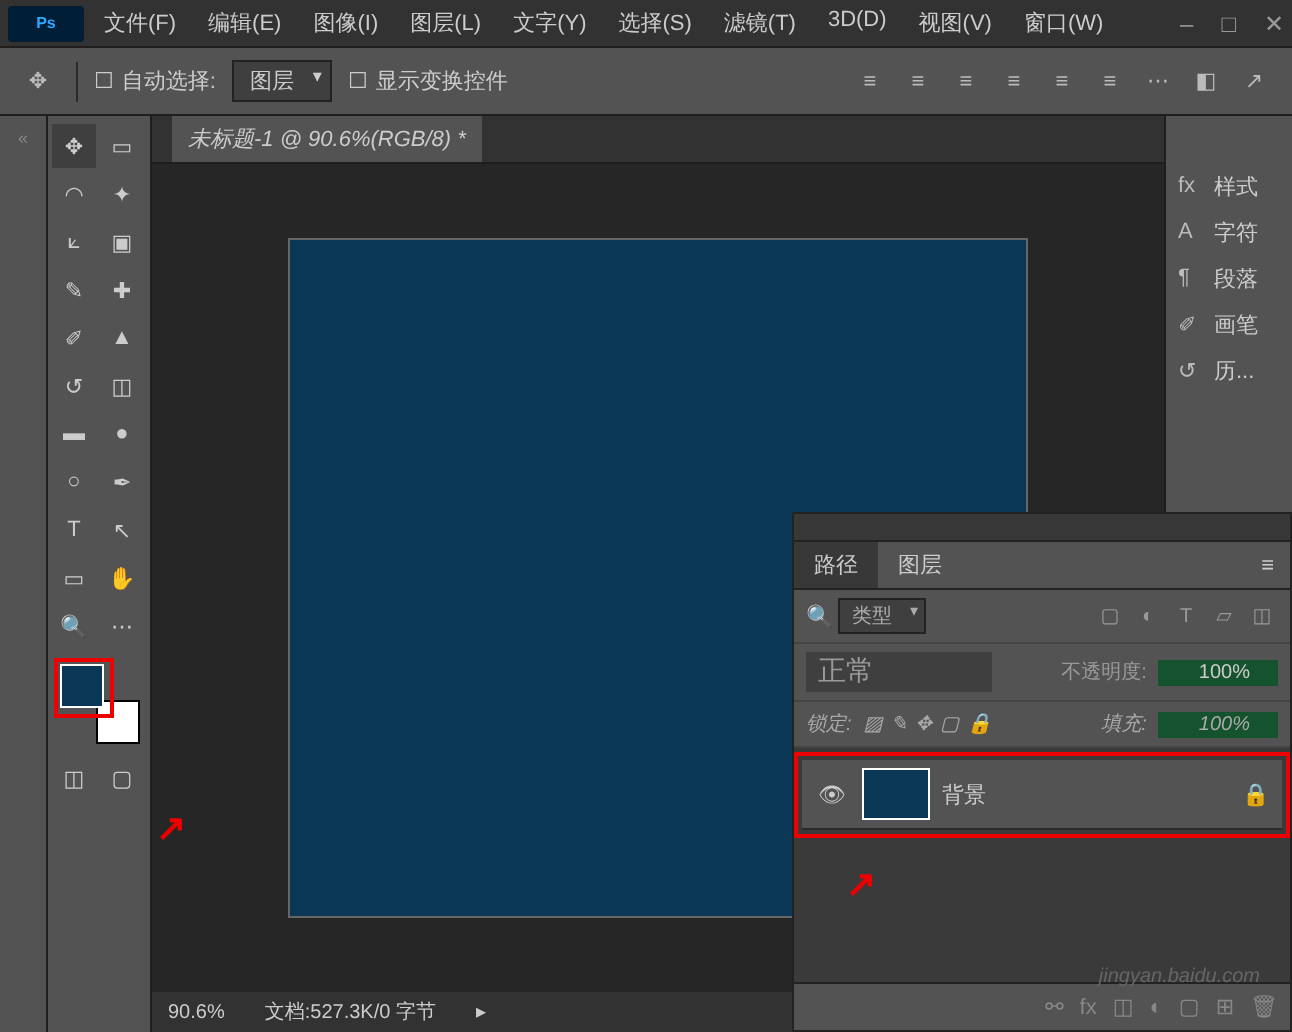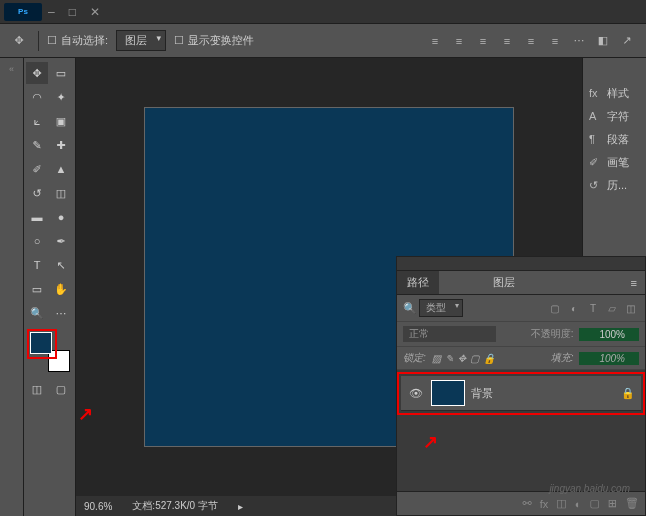--- a/index.html
+++ b/index.html
@@ -40,33 +40,33 @@
 .canvas-container { flex: 1; display: flex; align-items: center; justify-content: center; padding: 10px; }
 .canvas { width: 370px; height: 340px; background: #0a3756; border: 1px solid #666; }
 .statusbar { height: 20px; background: #323232; display: flex; align-items: center; padding: 0 8px; gap: 20px; font-size: 10px; }
 
 .right-panels { width: 64px; background: #535353; display: flex; flex-direction: column; padding-top: 24px; border-left: 1px solid #1e1e1e; }
 .panel-item { display: flex; align-items: center; gap: 4px; padding: 4px 6px; cursor: pointer; }
 .panel-icon { width: 14px; height: 14px; color: #bbb; }
 
 .layers-panel { position: absolute; right: 0; bottom: 0; width: 250px; height: 260px; background: #535353; border: 1px solid #222; display: flex; flex-direction: column; }
 .panel-header { height: 14px; background: #383838; border-bottom: 1px solid #222; }
-.panel-tabs { display: flex; height: 24px; border-bottom: 1px solid #222; align-items: center; gap: 44px; }
+.panel-tabs { display: flex; height: 24px; border-bottom: 1px solid #222; align-items: center; }
 .ptab { padding: 4px 10px; cursor: pointer; }
 .ptab.active { background: #535353; }
 .ptab:not(.active) { background: #383838; }
 .panel-menu { margin-left: auto; padding: 4px 8px; cursor: pointer; }
 .filter-row { display: flex; align-items: center; padding: 4px 6px; gap: 4px; border-bottom: 1px solid #444; }
 .filter-search { width: 12px; height: 12px; }
 .filter-dd { background: #3f3f3f; border: 1px solid #222; padding: 1px 16px 1px 6px; position: relative; color: #aaa; font-size: 10px; text-align: center; }
 .filter-dd::after { content: "▾"; position: absolute; right: 3px; font-size: 8px; }
 .filter-icons { display: flex; gap: 3px; margin-left: auto; }
 .filter-icons .mini { width: 16px; height: 14px; color: #999; display: flex; align-items: center; justify-content: center; font-size: 10px; }
 .blend-row { display: flex; align-items: center; padding: 4px 6px; gap: 6px; border-bottom: 1px solid #444; }
-.blend-dd { background: #3f3f3f; border: none; padding: 1px 14px 1px 6px; position: relative; color: #999; font-size: 10px; flex: 1; }
+.blend-dd { background: #3f3f3f; border: none; padding: 1px 14px 1px 6px; position: relative; color: #999; font-size: 14px; flex: 1; }
 .label-sm { color: #999; font-size: 10px; margin-left: 29px; }
 .val-dd { background: #14532d; padding: 1px 14px 1px 20px; position: relative; font-size: 10px; }
 .lock-row { display: flex; align-items: center; padding: 4px 6px; gap: 6px; border-bottom: 1px solid #444; font-size: 10px; color: #aaa; font-style: italic; }
 .lock-icons { display: flex; gap: 4px; }
 .layer-list { flex: 1; background: #3a3a3a; }
 .layer-row { display: flex; align-items: center; padding: 4px 6px; border-bottom: 1px solid #2a2a2a; background: #535353; }
 .layer-eye { width: 18px; text-align: center; cursor: pointer; }
 .layer-thumb { width: 34px; height: 26px; background: #0a3756; border: 1px solid #fff; margin: 0 6px; }
 .layer-name { flex: 1; }
 .layer-lock { width: 14px; color: #aaa; }
@@ -74,20 +74,32 @@
 .panel-footer { height: 24px; display: flex; align-items: center; justify-content: flex-end; gap: 8px; padding: 0 6px; border-top: 1px solid #222; color: #888; }
 .watermark { position: absolute; right: 16px; bottom: 22px; color: #666; font-size: 10px; font-style: italic; }
 
 .arrow-annotation { position: absolute; color: #e00; font-size: 18px; font-weight: bold; }
 </style>
 </head>
 <body>
 
 <div class="titlebar">
   <div class="ps-logo">Ps</div>
+  <div class="menu">
+    <span class="menu-item">文件(F)</span>
+    <span class="menu-item">编辑(E)</span>
+    <span class="menu-item">图像(I)</span>
+    <span class="menu-item">图层(L)</span>
+    <span class="menu-item">文字(Y)</span>
+    <span class="menu-item">选择(S)</span>
+    <span class="menu-item">滤镜(T)</span>
+    <span class="menu-item">3D(D)</span>
+    <span class="menu-item">视图(V)</span>
+    <span class="menu-item">窗口(W)</span>
+  </div>
   <div class="win-controls">
     <span class="win-btn">–</span>
     <span class="win-btn">□</span>
     <span class="win-btn">✕</span>
   </div>
 </div>
 
 <div class="optionsbar">
   <span class="icon-btn">✥</span>
   <span class="sep"></span>
@@ -168,20 +180,23 @@
       <div class="swatch-front"></div>
       <div class="swatch-highlight"></div>
     </div>
     <div class="tool-pair">
         <div class="tool">◫</div>
         <div class="tool">▢</div>
       </div>
   </div>
 
   <div class="doc-area">
+    <div class="doc-tab">
+      <span class="tab-label">未标题-1 @ 90.6%(RGB/8) *</span>
+    </div>
     <div class="canvas-container">
       <div class="canvas"></div>
       <span class="arrow-annotation" style="left:2px; top:345px;">↗</span>
     </div>
     <div class="statusbar">
       <span>90.6%</span>
       <span>文档:527.3K/0 字节</span>
       <span>▸</span>
     </div>
   </div>

